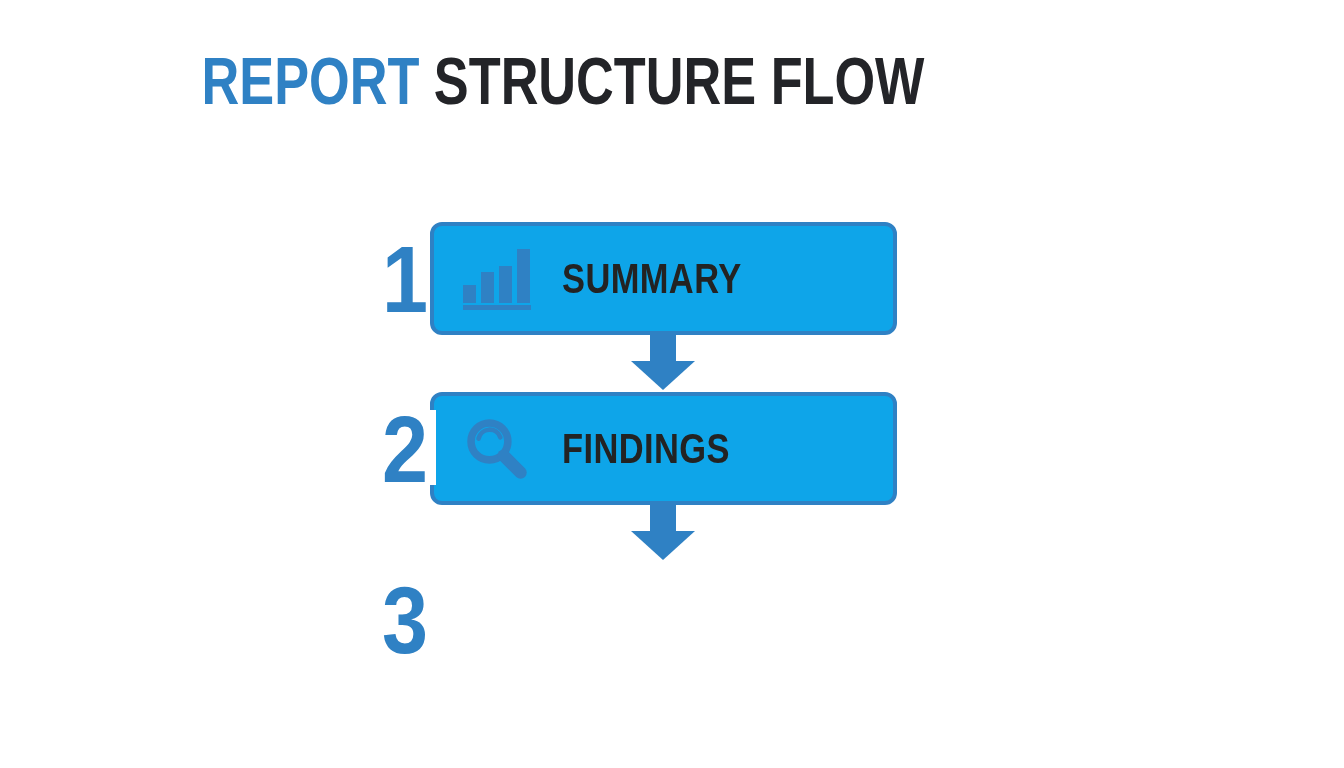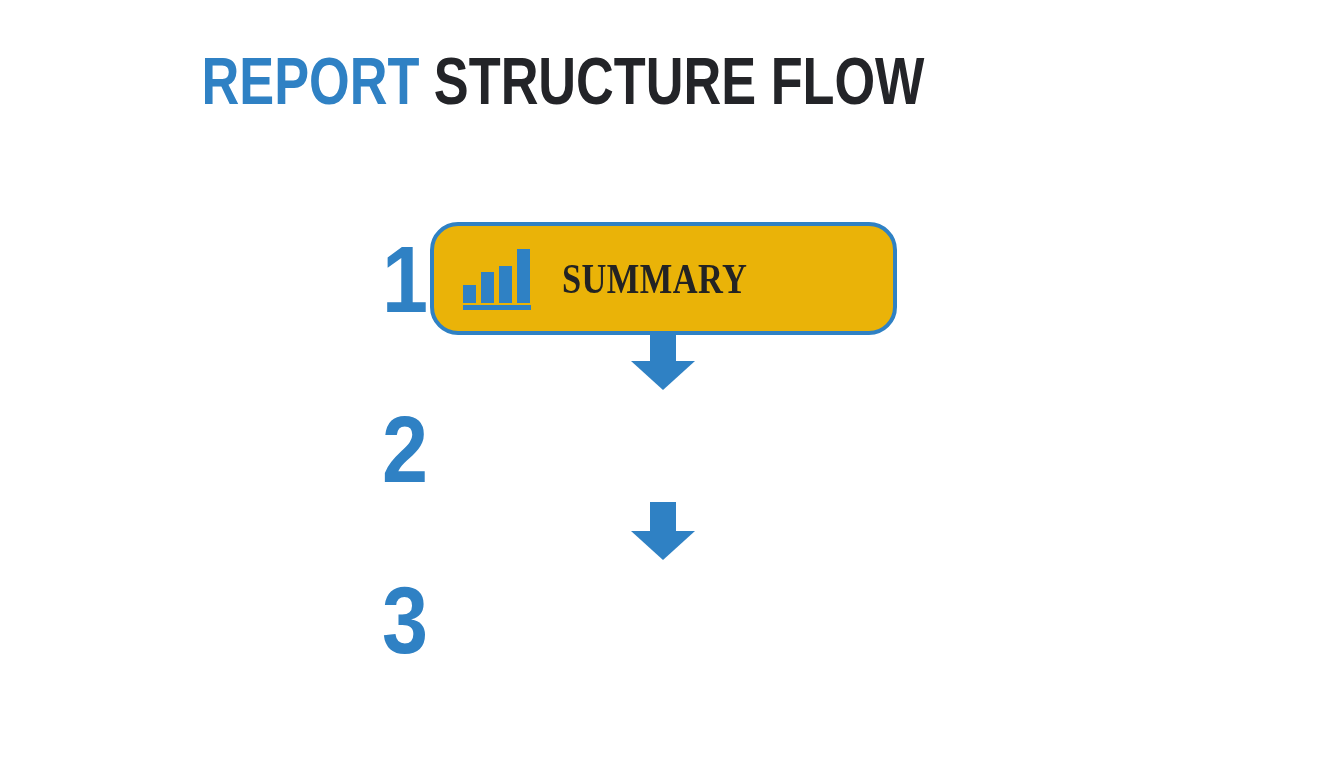--- a/index.html
+++ b/index.html
@@ -29,24 +29,23 @@
     line-height:1;
     letter-spacing:0px;
     color:var(--dark);
   }
   .title .hl{color:var(--accent);}
   
   .step-box{
     position:absolute;
     left:430px;width:467px;
     border:4px solid var(--accent);
-    border-radius:28px;
-    background:#eab308;
+    border-radius:12px;
+    background:#0ea5e9;
     box-sizing:border-box;
-    font-family:Liberation Serif, serif;
   }
   .step-box.b1{top:222px;height:113px;}
   .step-box.b2{top:392px;height:113px;}
   .step-box.b3{top:562px;height:114px;}
   .box-inner{
     display:flex;align-items:center;height:100%;
     padding-left:26px;box-sizing:border-box;
   }
   .step-icon{
     width:74px;min-width:74px;display:flex;align-items:center;justify-content:center;
@@ -110,20 +109,33 @@
   </div>
 
   <div class="flow-arrow a1">
     <svg width="66" height="58" viewBox="0 0 66 58" aria-hidden="true">
       <rect x="20" y="0" width="26" height="31" fill="var(--accent)"></rect>
       <polygon points="1,29 65,29 33,58" fill="var(--accent)"></polygon>
     </svg>
   </div>
 
   <div class="step-number n2">2</div>
+  <div class="step-box b2">
+    <div class="edge-gap"></div>
+    <div class="box-inner">
+      <span class="step-icon">
+        <svg width="68" height="68" viewBox="0 0 72 72" aria-hidden="true">
+          <circle cx="28" cy="28" r="19.5" fill="none" stroke="var(--accent)" stroke-width="8"></circle>
+          <path d="M 16.5 25 A 12 12 0 0 1 39.5 23.5" fill="none" stroke="var(--accent)" stroke-width="5" stroke-linecap="round"></path>
+          <line x1="43" y1="43" x2="61" y2="61" stroke="var(--accent)" stroke-width="13" stroke-linecap="round"></line>
+        </svg>
+      </span>
+      <span class="step-label">FINDINGS</span>
+    </div>
+  </div>
 
   <div class="flow-arrow a2">
     <svg width="66" height="58" viewBox="0 0 66 58" aria-hidden="true">
       <rect x="20" y="0" width="26" height="31" fill="var(--accent)"></rect>
       <polygon points="1,29 65,29 33,58" fill="var(--accent)"></polygon>
     </svg>
   </div>
 
   <div class="step-number n3">3</div>
 

